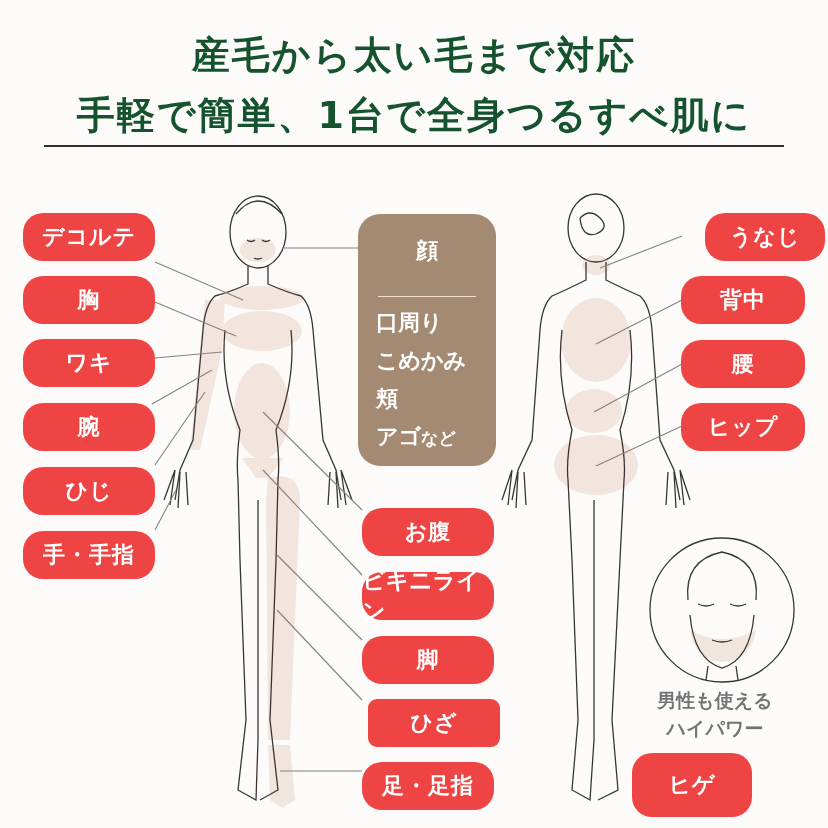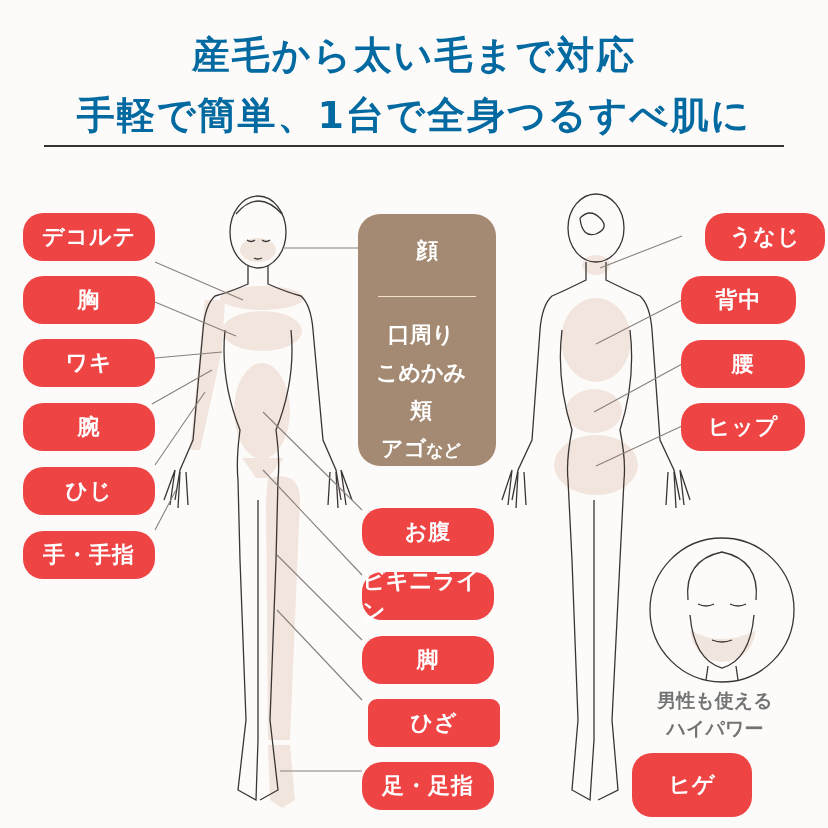--- a/index.html
+++ b/index.html
@@ -4,39 +4,39 @@
 <style>
   html, body { margin:0; padding:0; }
   body {
     width:828px; height:828px; overflow:hidden; position:relative;
     background:#fdfbfa;
     font-family:"DejaVu Sans", "Liberation Sans", sans-serif;
     color:#2f2b2a;
   }
   .title {
     position:absolute; left:0; width:828px; text-align:center;
-    font-weight:bold; letter-spacing:2px; color:#0369a1;
+    font-weight:bold; letter-spacing:2px; color:#14532d;
   }
   .t1 { top:30px; font-size:38px; }
   .t2 { top:90px; font-size:38px; }
   .rule {
     position:absolute; left:44px; top:145px; width:740px; height:2px; background:#333;
   }
   .pill {
     position:absolute; width:132px; height:48px; border-radius:20px;
     background:#ef4444; color:#fff; font-weight:bold; font-size:22px;
     display:flex; align-items:center; justify-content:center; letter-spacing:1px;
   }
   .facebox {
     position:absolute; left:358px; top:214px; width:138px; height:252px;
     border-radius:22px; background:#a48a72; color:#fff; font-weight:bold;
   }
   .facebox .head { position:absolute; top:22px; left:0; width:100%; text-align:center; font-size:22px; }
   .facebox .sep { position:absolute; top:82px; left:20px; width:98px; height:1px; background:#f3e1d0; }
-  .facebox .lines { position:absolute; top:102px; left:18px; font-size:22px; line-height:38px;text-align:center; }
+  .facebox .lines { position:absolute; top:90px; left:18px; font-size:22px; line-height:38px; }
   .facebox .lines .small { font-size:17px; }
   svg.fig { position:absolute; left:0; top:0; }
   .man-text {
     position:absolute; left:640px; top:686px; width:150px; text-align:center;
     font-weight:bold; font-size:19px; line-height:28px; color:#737373;
   }
 </style>
 </head>
 <body>
 
@@ -133,21 +133,21 @@
   </div>
 </div>
 
 <div class="pill" style="left:362px; top:508px;">お腹</div>
 <div class="pill" style="left:362px; top:572px; font-size:23px; letter-spacing:0;">ビキニライン</div>
 <div class="pill" style="left:362px; top:636px;">脚</div>
 <div class="pill" style="left:368px; top:699px;border-radius:9px;">ひざ</div>
 <div class="pill" style="left:362px; top:762px;">足・足指</div>
 
 <div class="pill" style="left:681px; top:213px; width:120px;margin-left:24px;">うなじ</div>
-<div class="pill" style="left:681px; top:276px; width:115px;">背中</div>
+<div class="pill" style="left:681px; top:276px; width:124px;">背中</div>
 <div class="pill" style="left:681px; top:340px; width:124px;">腰</div>
 <div class="pill" style="left:681px; top:403px; width:124px;">ヒップ</div>
 
 <div class="man-text">
   <div>男性も使える</div>
   <div>ハイパワー</div>
 </div>
 <div class="pill" style="left:632px; top:753px; width:120px; height:64px;">ヒゲ</div>
 
 </body></html>

